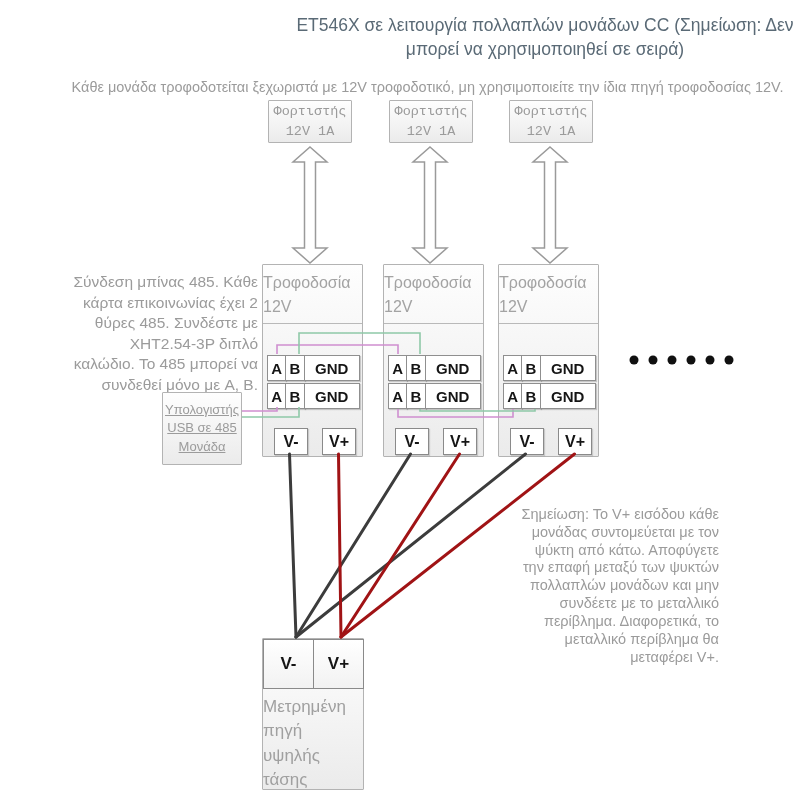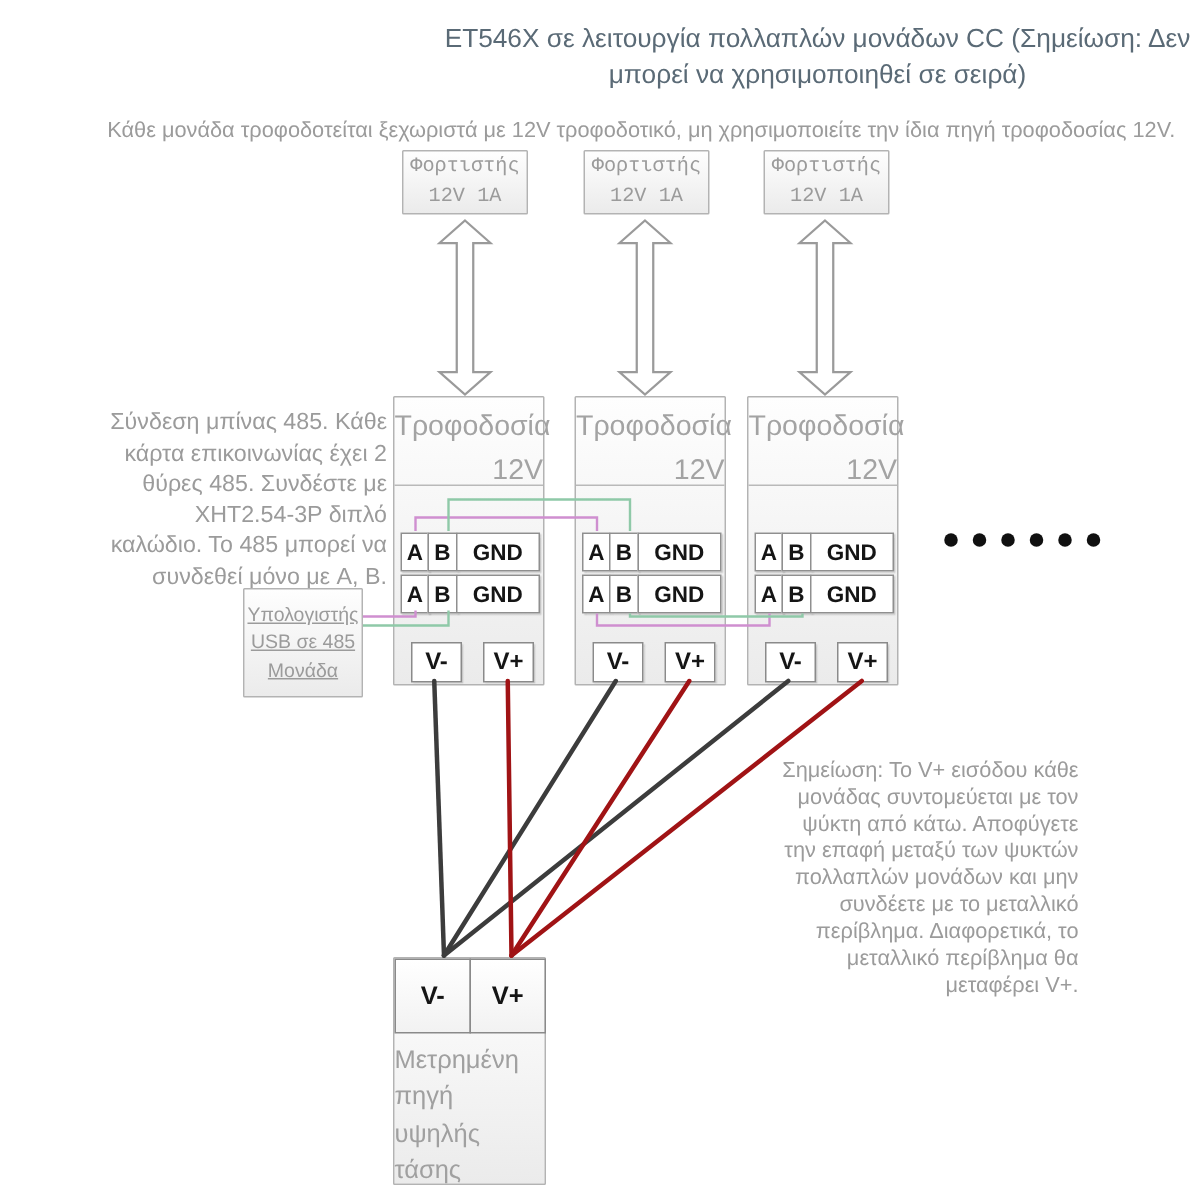--- a/index.html
+++ b/index.html
@@ -32,21 +32,21 @@
   }
   .charger{
     width:84px;height:43px;top:100px;
     color:var(--muted-text);font-size:13.5px;line-height:1.45;
     display:flex;align-items:center;justify-content:center;text-align:center;font-family:Liberation Mono, monospace;
   }
   .module{width:101px;height:193px;top:264px;}
   .module-header{
     position:absolute;left:0;top:0;width:100%;height:59px;
     border-bottom:1px solid #b9b9b9;box-sizing:border-box;
-    color:#a3a3a3;font-size:19px;line-height:1.5;text-align:right;padding-top:6px;
+    color:#a3a3a3;font-size:16px;line-height:1.5;text-align:left;padding-top:6px;
   }
   .term-row{position:absolute;left:4px;width:92px;height:26px;display:flex;}
   .row-0{top:90px;}
   .row-1{top:118px;}
   .term-cell{
     background:#fff;border:1px solid #8f8f8f;box-sizing:border-box;
     box-shadow:1px 1px 1px rgba(0,0,0,.18);
     color:#151515;font-size:15px;font-weight:600;
     display:flex;align-items:center;justify-content:center;
     margin-right:-1px;

